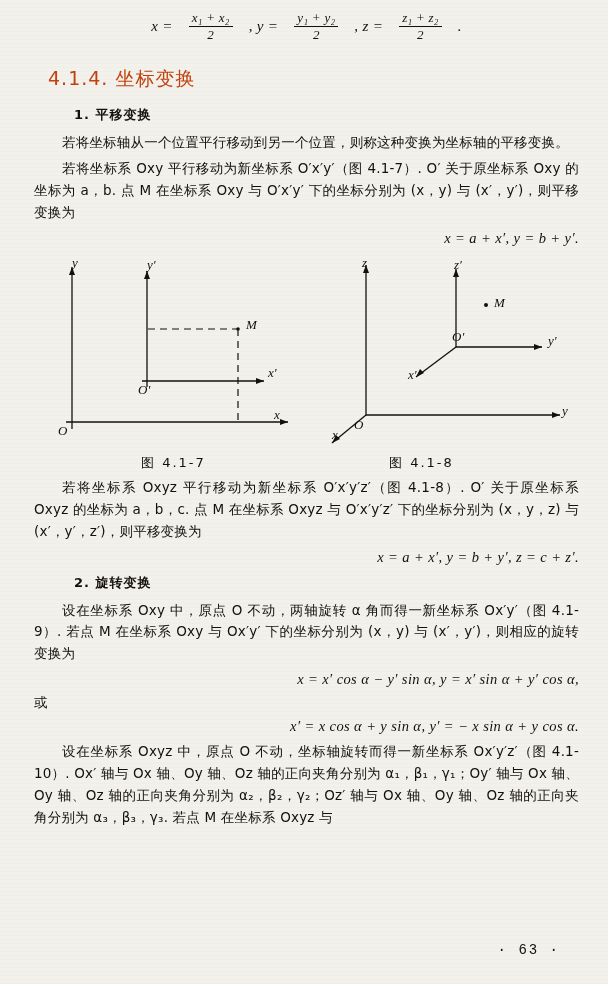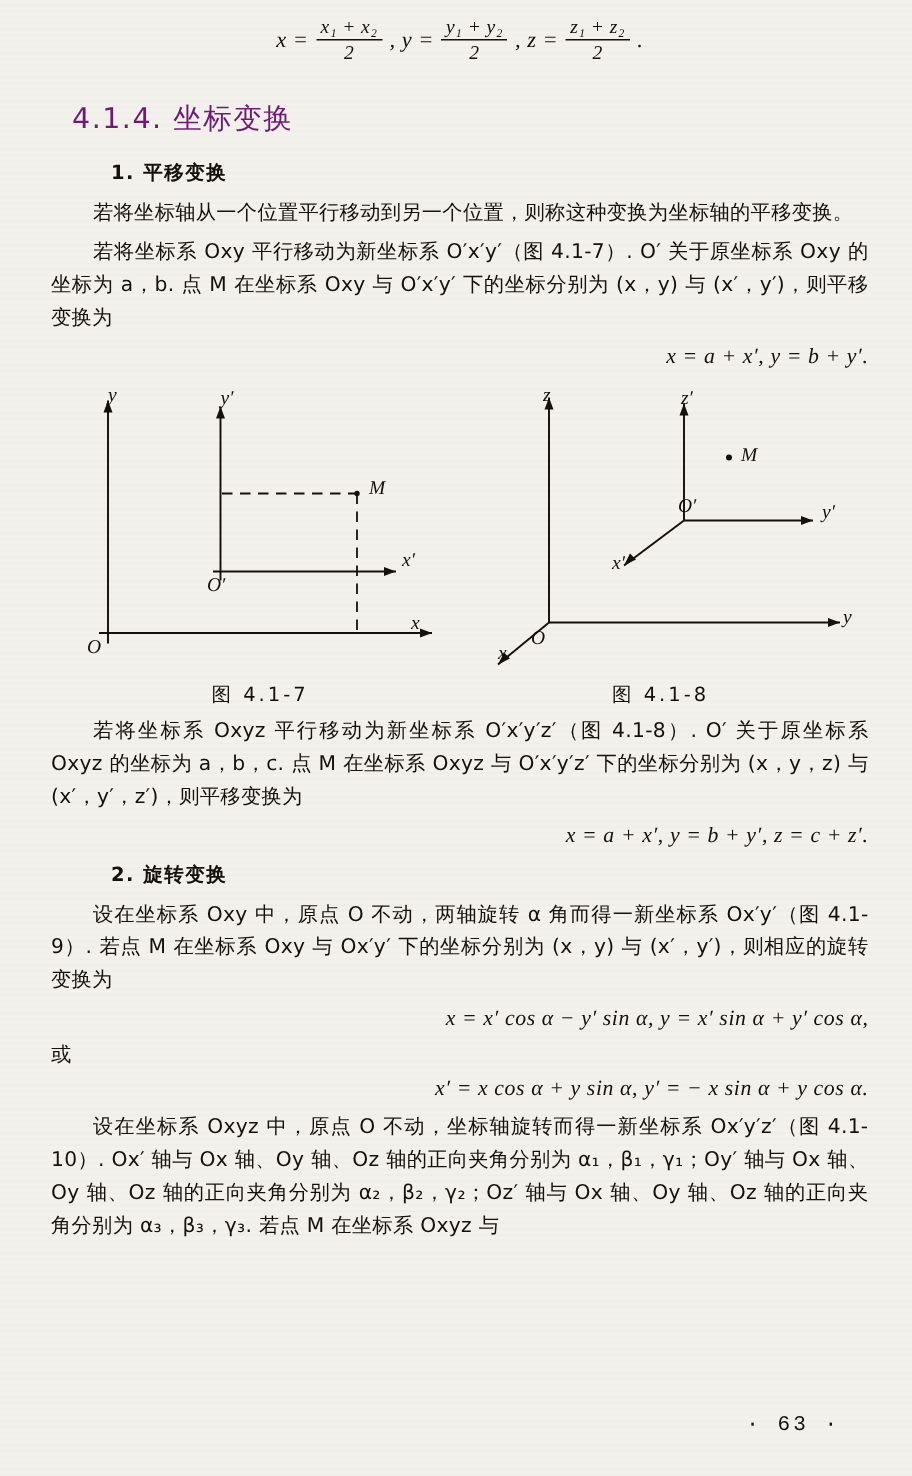--- a/index.html
+++ b/index.html
@@ -35,21 +35,21 @@
     font-family: "Liberation Serif", serif;
     font-style: italic;
     font-size: 15px;
     letter-spacing: 0.3px;
     margin: 4px 0 2px 0;
   }
   .frac {
     display: inline-block;
     vertical-align: middle;
     text-align: center;
-    margin: 0 1px;
+    margin: 0 12px;
     position: relative;
     top: -1px;
   }
   .frac .num {
     display: block;
     font-size: 13px;
     padding: 0 3px;
     line-height: 1.15;
   }
   .frac .den {
@@ -60,21 +60,21 @@
     line-height: 1.2;
   }
 
   
   h2.section-title {
     font-family: "DejaVu Sans", sans-serif;
     font-size: 19px;
     font-weight: normal;
     margin: 22px 0 14px 14px;
     letter-spacing: 1px;
-    color: #701a75;
+    color: #c2410c;
   }
   h3.subsection-title {
     font-family: "DejaVu Sans", sans-serif;
     font-size: 13px;
     font-weight: bold;
     margin: 12px 0 8px 40px;
     letter-spacing: 1px;
   }
 
   
@@ -96,21 +96,21 @@
     margin-top: 10px;
   }
   .figcap {
     font-family: "DejaVu Sans", sans-serif;
     font-size: 13px;
     position: absolute;
     bottom: 0;
     letter-spacing: 2px;
   }
   .figcap.left { left: 95px; margin-left: 12px; }
-  .figcap.right { left: 374px; }
+  .figcap.right { left: 355px; }
 
   .axlabel {
     font-family: "Liberation Serif", serif;
     font-style: italic;
     font-size: 13px;
     position: absolute;
   }
 
   
   .pagenum {

